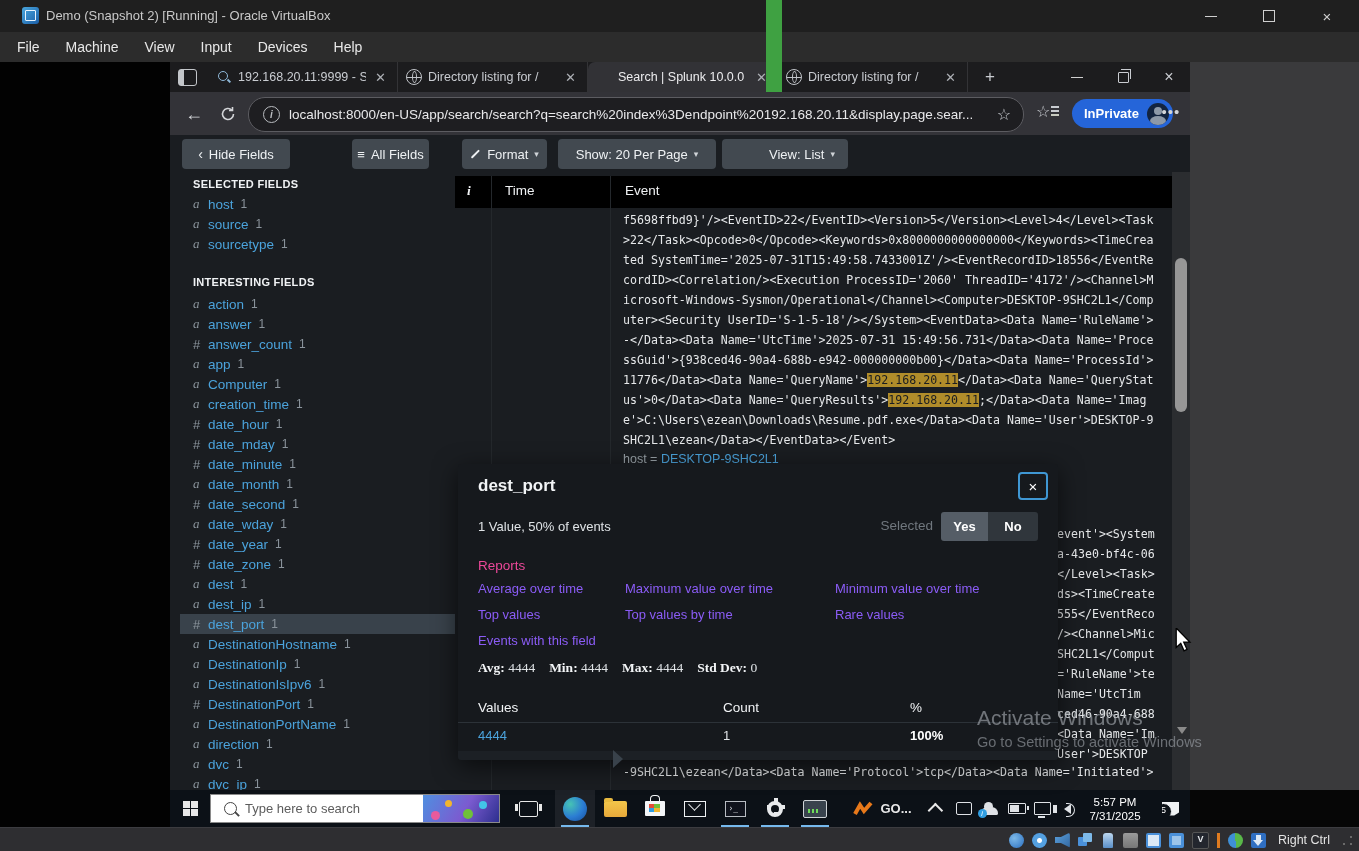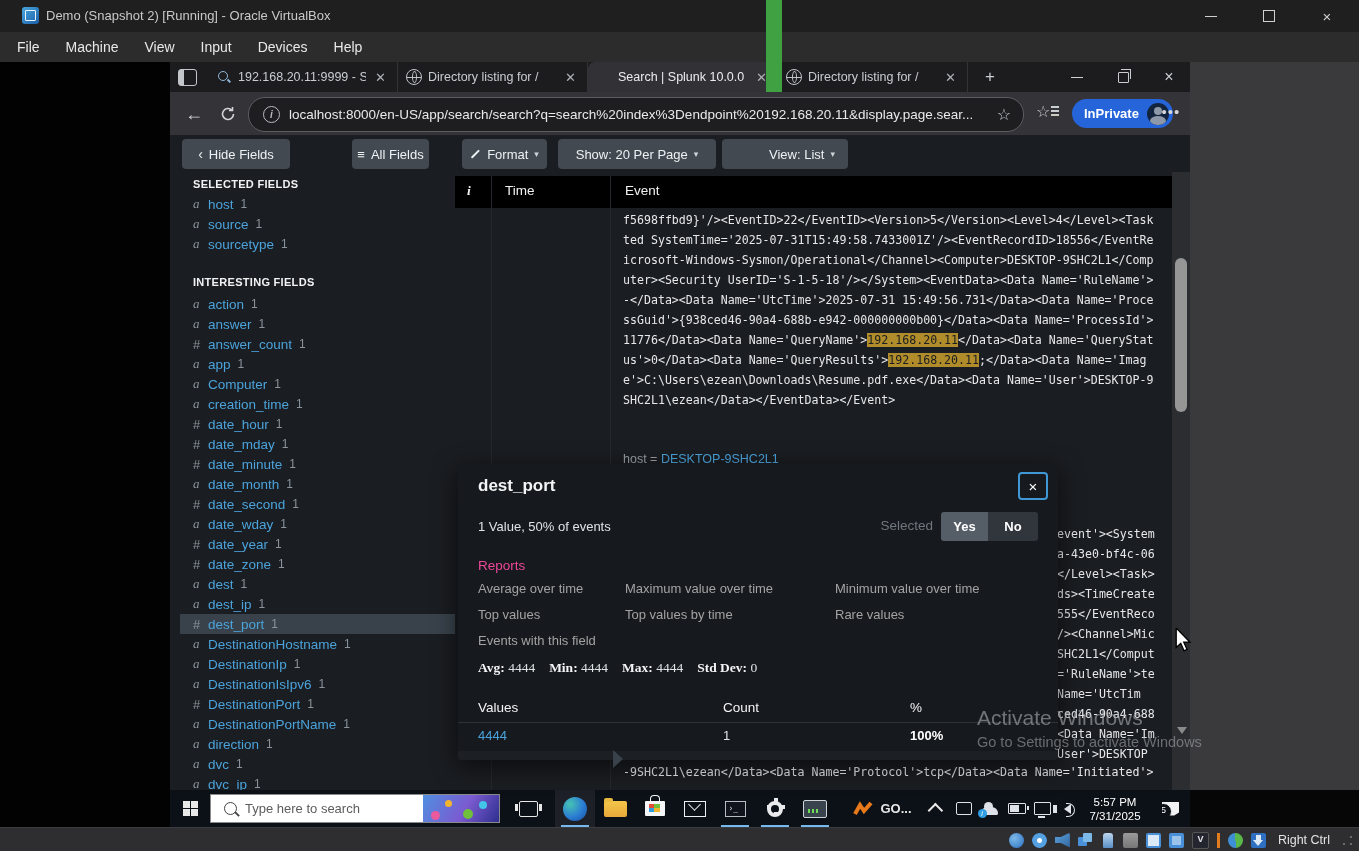--- a/index.html
+++ b/index.html
@@ -101,21 +101,21 @@
   
   .popup{left:288px;top:329px;width:600px;height:296px;background:#16191d;border-radius:3px;box-shadow:0 6px 24px rgba(0,0,0,.6);z-index:5;}
   .pp-title{position:absolute;left:20px;top:12px;font-size:17px;font-weight:bold;color:#f2f4f6;}
   .pp-close{position:absolute;right:10px;top:8px;width:30px;height:28px;border:2px solid #3f97d3;border-radius:4px;color:#fff;font-size:15px;display:flex;align-items:center;justify-content:center;box-sizing:border-box;}
   .pp-summary{position:absolute;left:20px;top:55px;font-size:13px;color:#dfe3e6;}
   .pp-sel-label{position:absolute;left:395px;top:54px;width:80px;text-align:right;color:#70777e;font-size:13.5px;}
   .pp-yes{position:absolute;left:483px;top:48px;width:47px;height:29px;background:#555d66;border-radius:3px 0 0 3px;color:#fff;font-weight:bold;font-size:13px;display:flex;align-items:center;justify-content:center;}
   .pp-no{position:absolute;left:530px;top:48px;width:50px;height:29px;background:#30363c;border-radius:0 3px 3px 0;color:#fff;font-weight:bold;font-size:13px;display:flex;align-items:center;justify-content:center;}
   .pp-reports{position:absolute;left:20px;top:94px;font-size:13.5px;font-weight:normal;color:#ec4899;}
   .rl-row{position:absolute;left:20px;height:26px;}
-  .rl-link{position:absolute;color:#a3a3a3;font-size:13px;white-space:nowrap;}
+  .rl-link{position:absolute;color:#8b5cf6;font-size:13px;white-space:nowrap;}
   .rl-c0{left:0;} .rl-c1{left:147px;} .rl-c2{left:357px;}
   .pp-stats{position:absolute;left:20px;top:196px;font-size:13.5px;color:#dfe3e6;}
   .pp-stats b{color:#f2f4f6;}
   .pp-stats .stat{margin-right:14px;font-family:Liberation Serif, serif;}
   .pp-th{position:absolute;top:236px;font-size:13.5px;font-weight:normal;color:#f2f4f6;}
   .pp-td{position:absolute;top:264px;font-size:13px;color:#dfe3e6;}
   .ppc0{left:20px;} .ppc1{left:265px;} .ppc2{left:452px;}
   .pp-hr{position:absolute;left:0;width:600px;height:1px;background:#2c3238;}
   .pp-foot{position:absolute;left:0;top:287px;width:600px;height:9px;background:#1c2025;border-radius:0 0 3px 3px;}
   .pp-td.pct{font-weight:bold;color:#fff;}
@@ -469,21 +469,23 @@
     <div class="abs events">
       <div class="ev-header">
         <span class="hi">i</span>
         <span class="ht">Time</span>
         <span class="he">Event</span>
       </div>
       <div class="vline" style="left:36px;"></div>
       <div class="vline" style="left:155px;"></div>
       <div class="ev-lines">
           <div class="ev-line"><span>f5698ffbd9}'/&gt;&lt;EventID&gt;22&lt;/EventID&gt;&lt;Version&gt;5&lt;/Version&gt;&lt;Level&gt;4&lt;/Level&gt;&lt;Task</span></div>
+          <div class="ev-line"><span>&gt;22&lt;/Task&gt;&lt;Opcode&gt;0&lt;/Opcode&gt;&lt;Keywords&gt;0x8000000000000000&lt;/Keywords&gt;&lt;TimeCrea</span></div>
           <div class="ev-line"><span>ted SystemTime='2025-07-31T15:49:58.7433001Z'/&gt;&lt;EventRecordID&gt;18556&lt;/EventRe</span></div>
+          <div class="ev-line"><span>cordID&gt;&lt;Correlation/&gt;&lt;Execution ProcessID='2060' ThreadID='4172'/&gt;&lt;Channel&gt;M</span></div>
           <div class="ev-line"><span>icrosoft-Windows-Sysmon/Operational&lt;/Channel&gt;&lt;Computer&gt;DESKTOP-9SHC2L1&lt;/Comp</span></div>
           <div class="ev-line"><span>uter&gt;&lt;Security UserID='S-1-5-18'/&gt;&lt;/System&gt;&lt;EventData&gt;&lt;Data Name='RuleName'&gt;</span></div>
           <div class="ev-line"><span>-&lt;/Data&gt;&lt;Data Name='UtcTime'&gt;2025-07-31 15:49:56.731&lt;/Data&gt;&lt;Data Name='Proce</span></div>
           <div class="ev-line"><span>ssGuid'&gt;{938ced46-90a4-688b-e942-000000000b00}&lt;/Data&gt;&lt;Data Name='ProcessId'&gt;</span></div>
           <div class="ev-line"><span>11776&lt;/Data&gt;&lt;Data Name='QueryName'&gt;</span><span class="hl">192.168.20.11</span><span>&lt;/Data&gt;&lt;Data Name='QueryStat</span></div>
           <div class="ev-line"><span>us'&gt;0&lt;/Data&gt;&lt;Data Name='QueryResults'&gt;</span><span class="hl">192.168.20.11</span><span>;&lt;/Data&gt;&lt;Data Name='Imag</span></div>
           <div class="ev-line"><span>e'&gt;C:\Users\ezean\Downloads\Resume.pdf.exe&lt;/Data&gt;&lt;Data Name='User'&gt;DESKTOP-9</span></div>
           <div class="ev-line"><span>SHC2L1\ezean&lt;/Data&gt;&lt;/EventData&gt;&lt;/Event&gt;</span></div>
         </div>
       <div class="host-line">

